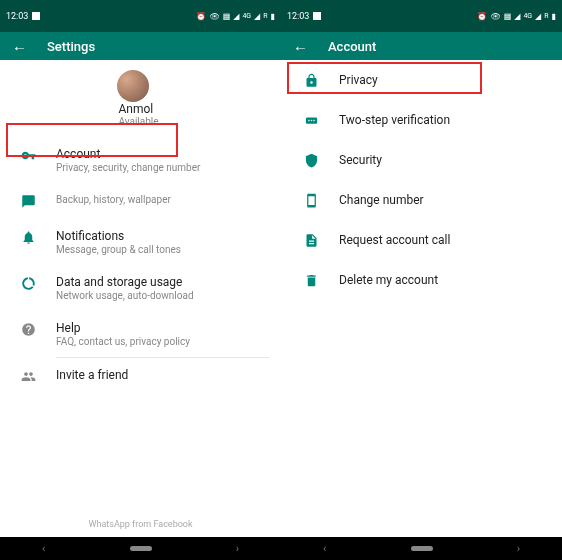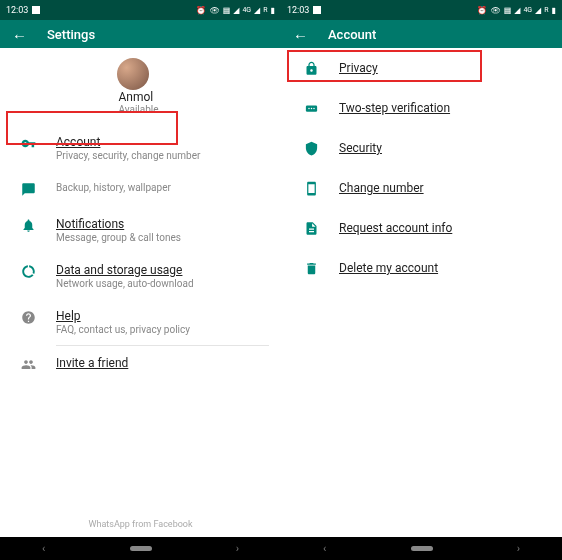--- a/index.html
+++ b/index.html
@@ -13,21 +13,21 @@
   }
   .phone {
     width: 281px;
     height: 560px;
     background: #fff;
     display: flex;
     flex-direction: column;
     position: relative;
   }
   .status-bar {
-    height: 20px;
+    height: 32px;
     background: #004d40;
     color: #fff;
     display: flex;
     align-items: center;
     font-size: 9px;
     padding: 0 6px;
     justify-content: space-between;
   }
   .status-left { display: flex; align-items: center; gap: 4px; }
   .status-right { display: flex; align-items: center; gap: 3px; font-size: 8px; }
@@ -75,21 +75,21 @@
     flex-shrink: 0;
     margin-right: 18px;
     color: #00897b;
     display: flex;
     align-items: center;
     justify-content: center;
     padding-top: 1px;
   }
   .icon svg { width: 15px; height: 15px; fill: #00897b; }
   .icon.gray svg { fill: #888; }
-  .item-text .title { font-size: 12px; color: #222; text-decoration: underline; }
+  .item-text .title { font-size: 12px; color: #222; }
   .item-text .sub { font-size: 10px; color: #888; margin-top: 1px; }
   .divider {
     height: 1px;
     background: #e4e4e4;
     margin-left: 56px;
     margin-right: 12px;
   }
   .footer-text {
     text-align: center;
     font-size: 9px;
@@ -302,21 +302,21 @@
       </div>
     </div>
 
     <div class="list-item">
       <span class="icon">
         <svg viewBox="0 0 24 24">
             <path d="M14 2H6c-1.1 0-2 .9-2 2v16c0 1.1.9 2 2 2h12c1.1 0 2-.9 2-2V8l-6-6zM16 18H8v-2h8v2zm0-4H8v-2h8v2zm-3-5V3.5L18.5 9H13z"></path>
           </svg>
       </span>
       <div class="item-text">
-        <div class="title">Request account info</div>
+        <div class="title">Request account call</div>
       </div>
     </div>
 
     <div class="list-item">
       <span class="icon">
         <svg viewBox="0 0 24 24">
             <path d="M6 19c0 1.1.9 2 2 2h8c1.1 0 2-.9 2-2V7H6v12zM19 4h-3.5l-1-1h-5l-1 1H5v2h14V4z"></path>
           </svg>
       </span>
       <div class="item-text">

